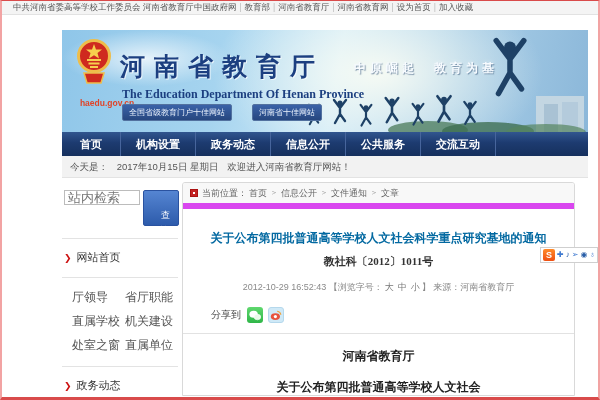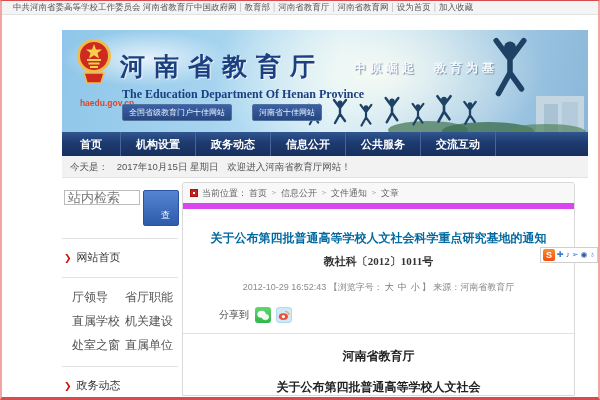--- a/index.html
+++ b/index.html
@@ -83,21 +83,21 @@
   .crumb-bar a{color:#666;text-decoration:none;cursor:pointer;margin:0 2px;}
   .crumb-sep{color:#999;margin:0 1px;font-size:8px;}
 
   .article-title{margin-top:21px;text-align:center;font-size:12px;font-weight:bold;color:#0369a1;
     font-family:"Liberation Serif","DejaVu Serif",serif;}
   .doc-number{margin-top:7px;text-align:center;font-size:11px;font-weight:bold;color:#333;
     font-family:"Liberation Serif","DejaVu Serif",serif;}
   .meta{margin-top:12px;text-align:center;font-size:9px;color:#8a8a8a;white-space:nowrap;}
   .meta .sz{margin:0 2px;color:#777;cursor:pointer;}
   .share-row{display:flex;align-items:center;margin:13px 0 0 28px;font-size:10px;color:#444;}
-  .share-row .label{margin-right:6px;margin-left:8px;}
+  .share-row .label{margin-right:6px;}
   .share-icon{width:16px;height:16px;border-radius:3px;margin-right:5px;cursor:pointer;
     display:flex;align-items:center;justify-content:center;}
   .wechat{background:linear-gradient(#5fd86e,#2fb648);}
   .weibo{background:#cfe9f7;border:1px solid #b5d8ec;box-sizing:border-box;}
   .hr{border-top:1px solid #e2e2e2;margin-top:10px;}
   .body-line{text-align:center;font-size:12px;font-weight:bold;color:#222;margin-top:14px;
     font-family:"Liberation Serif","DejaVu Serif",serif;}
   .body-line:first-of-type{margin-top:24px;}
 
   

